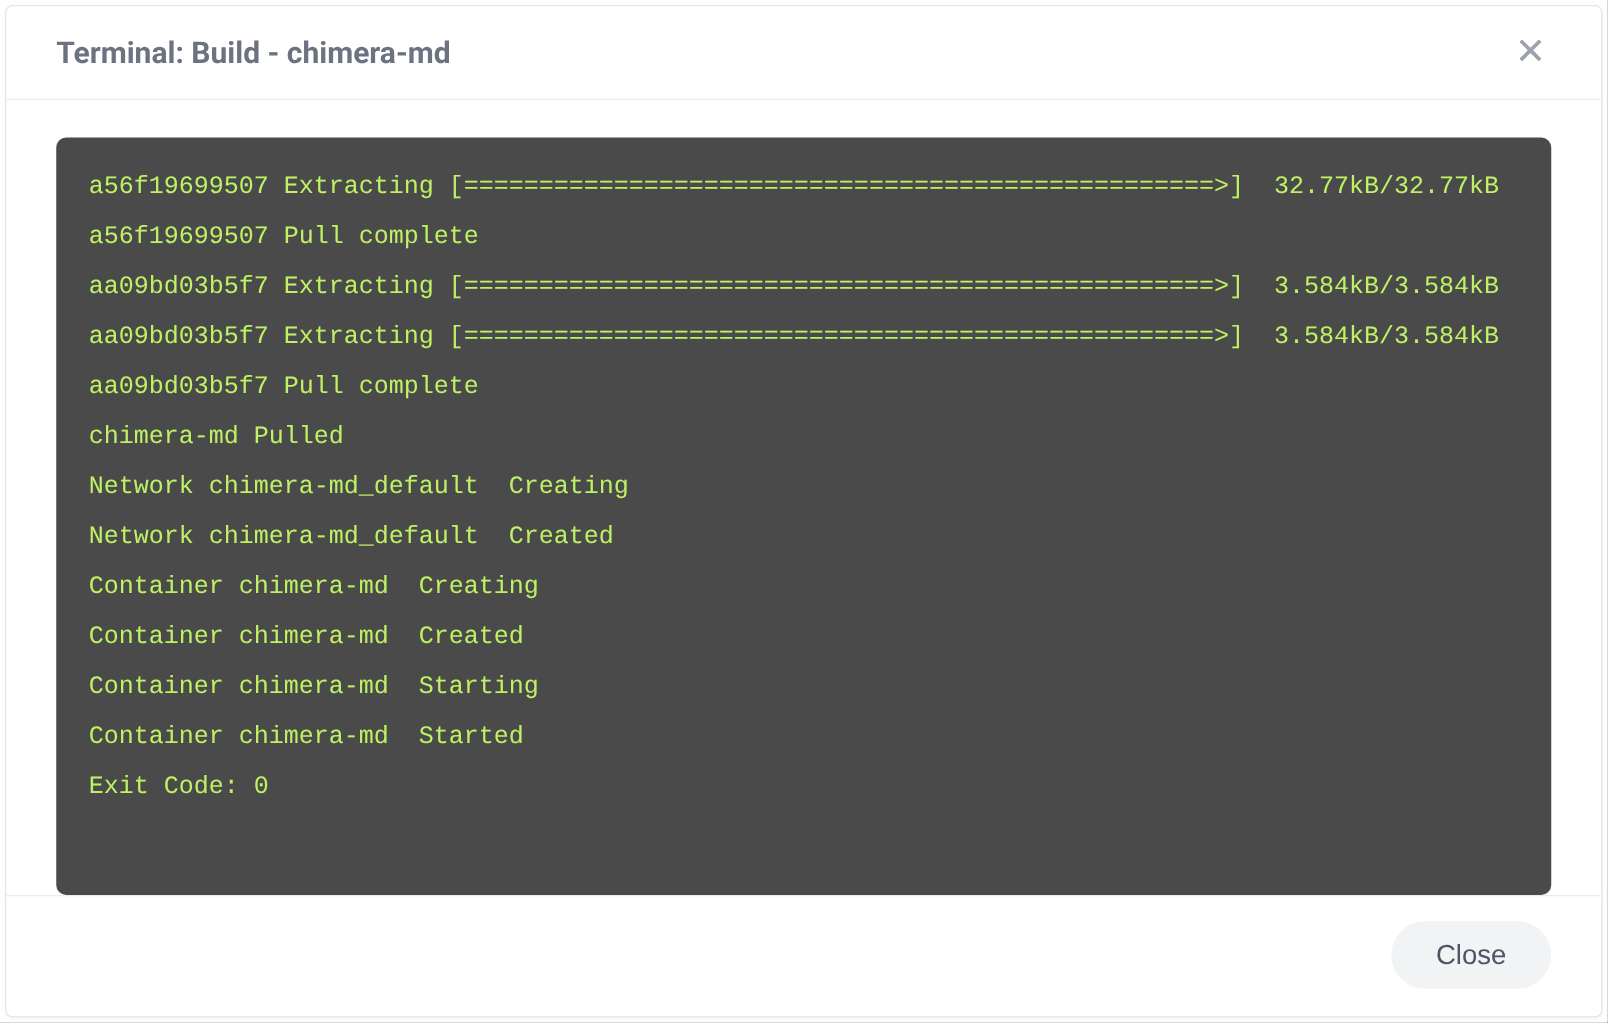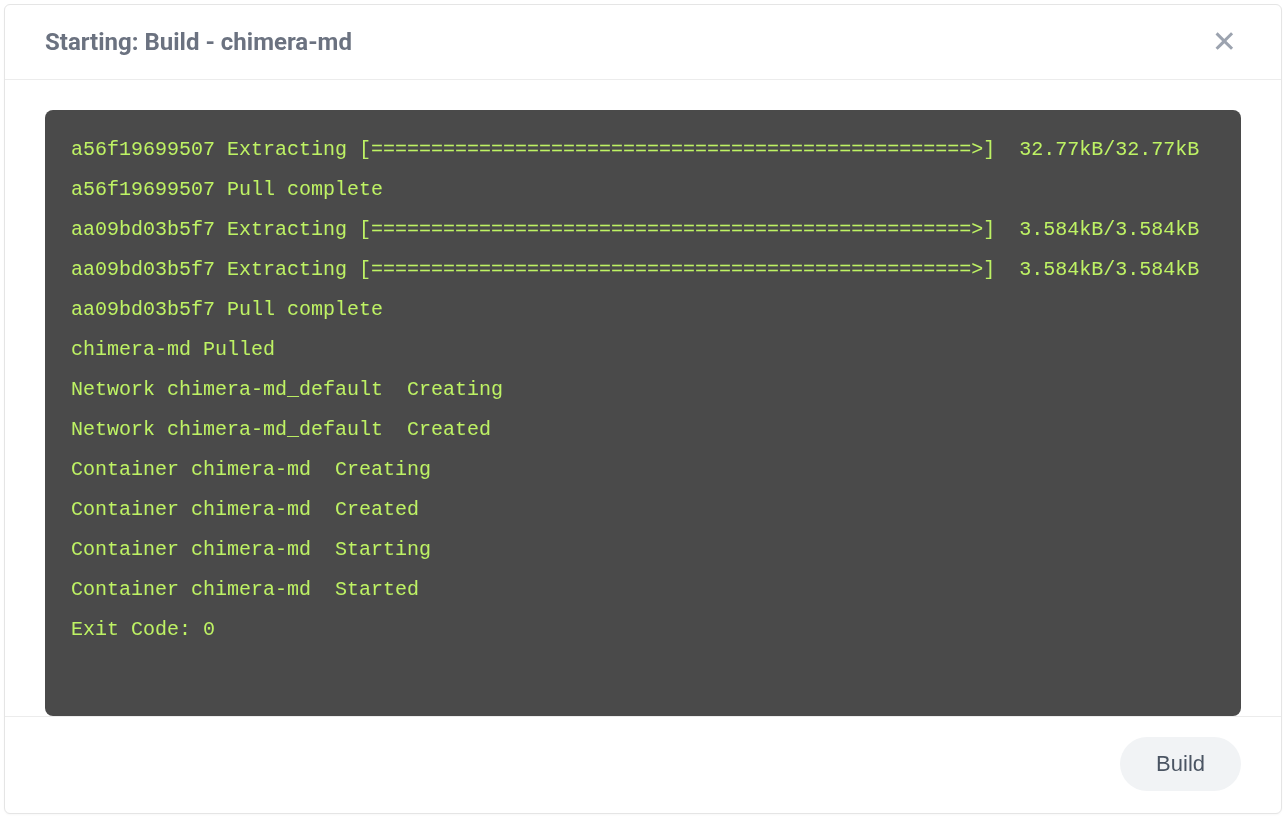--- a/index.html
+++ b/index.html
@@ -110,26 +110,26 @@
     cursor: pointer;
   }
 </style>
 </head>
 <body>
 
 <div class="backdrop">
   <div class="modal">
 
     <div class="modal-header">
-      <h2 class="modal-title">Starting: Build - chimera-md</h2>
+      <h2 class="modal-title">Terminal: Build - chimera-md</h2>
       <span class="close-x">✕</span>
     </div>
 
     <div class="modal-body">
       <div class="terminal" id="terminal-output"><span class="terminal-line">a56f19699507 Extracting [==================================================&gt;]  32.77kB/32.77kB</span><span class="terminal-line">a56f19699507 Pull complete</span><span class="terminal-line">aa09bd03b5f7 Extracting [==================================================&gt;]  3.584kB/3.584kB</span><span class="terminal-line">aa09bd03b5f7 Extracting [==================================================&gt;]  3.584kB/3.584kB</span><span class="terminal-line">aa09bd03b5f7 Pull complete</span><span class="terminal-line">chimera-md Pulled</span><span class="terminal-line">Network chimera-md_default  Creating</span><span class="terminal-line">Network chimera-md_default  Created</span><span class="terminal-line">Container chimera-md  Creating</span><span class="terminal-line">Container chimera-md  Created</span><span class="terminal-line">Container chimera-md  Starting</span><span class="terminal-line">Container chimera-md  Started</span><span class="terminal-line">Exit Code: 0</span></div>
     </div>
 
     <div class="modal-footer">
-      <button class="btn-close">Build</button>
+      <button class="btn-close">Close</button>
     </div>
 
   </div>
 </div>
 
 </body></html>

